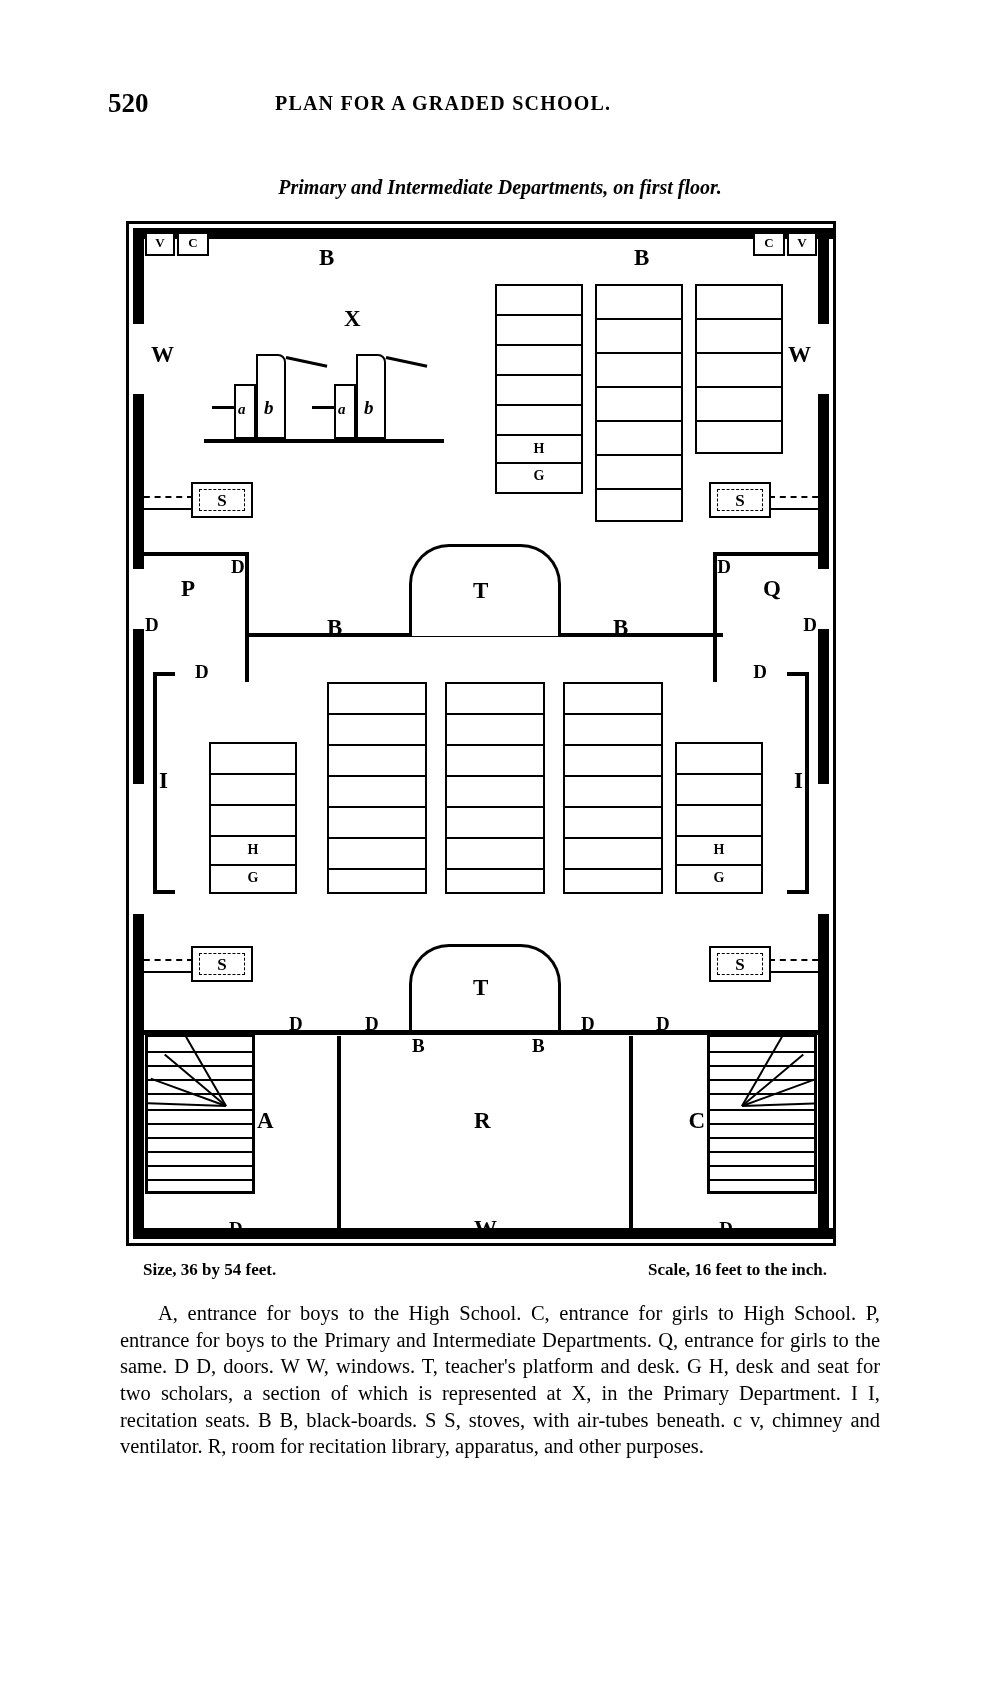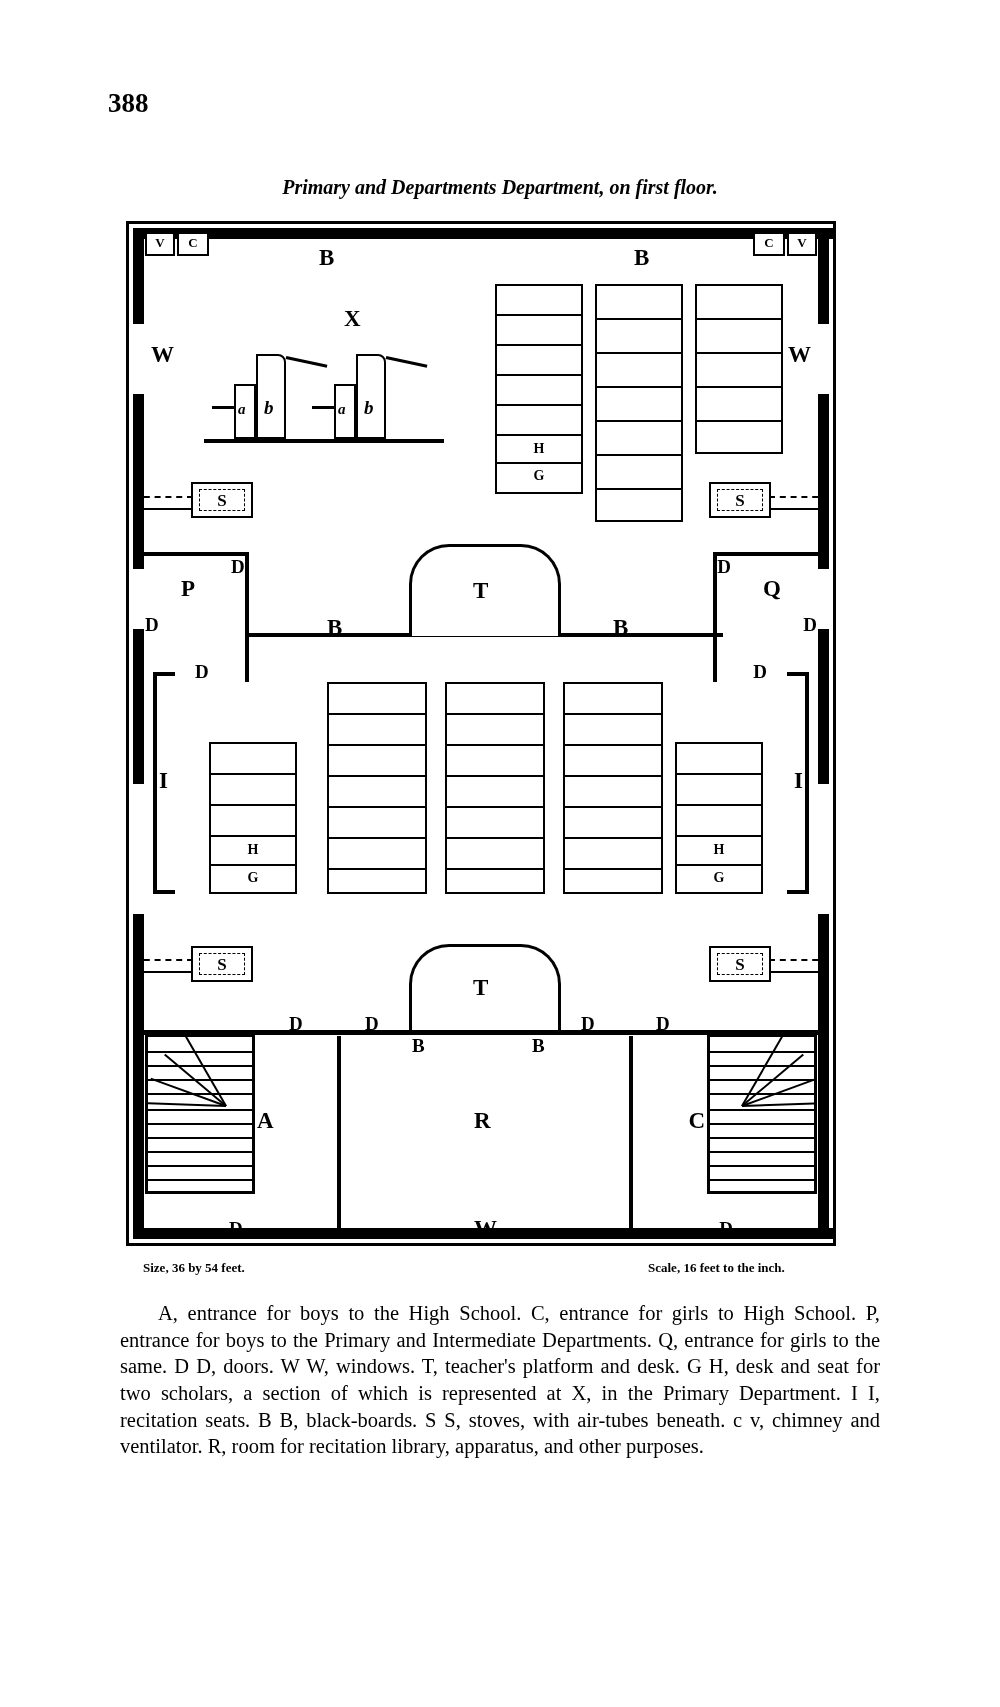--- a/index.html
+++ b/index.html
@@ -178,21 +178,21 @@
   .fan-line { position: absolute; background: #000; height: 2px; transform-origin: left center; }
 
   
   .xdetail { position: absolute; }
   .xdetail .base { position: absolute; background: #000; }
   .xdetail .seatpart { position: absolute; border: 2px solid #000; background: #fff; box-sizing: border-box; }
 
   
   .scalenote {
     position: absolute;
-    font-size: 13px;
+    font-size: 17px;
     font-weight: bold;
     font-family: "Liberation Serif", serif;
   }
 
   
   .explanation {
     position: absolute;
     left: 120px;
     top: 1300px;
     width: 760px;
@@ -200,24 +200,25 @@
     line-height: 1.30;
     text-align: justify;
     font-family: "Liberation Serif", serif;
   }
   .explanation .indent { text-indent: 38px; display: block; }
 </style>
 </head>
 <body>
 
 <div class="page-header">
-  <div class="page-number">388</div>
+  <div class="page-number">520</div>
+  <div class="running-head">PLAN FOR A GRADED SCHOOL.</div>
 </div>
 
-<div class="figure-caption-top">Primary and Departments Department, on first floor.</div>
+<div class="figure-caption-top">Primary and Intermediate Departments, on first floor.</div>
 
 <div class="plan">
 
   <div class="wall wall-left"></div>
   <div class="wall wall-right"></div>
   <div class="wall wall-top"></div>
   <div class="wall wall-bottom"></div>
 
   <div class="wingap" style="left:4px; top:100px; width:11px; height:70px;"></div>
   <div class="wingap" style="left:4px; top:345px; width:11px; height:60px;"></div>

